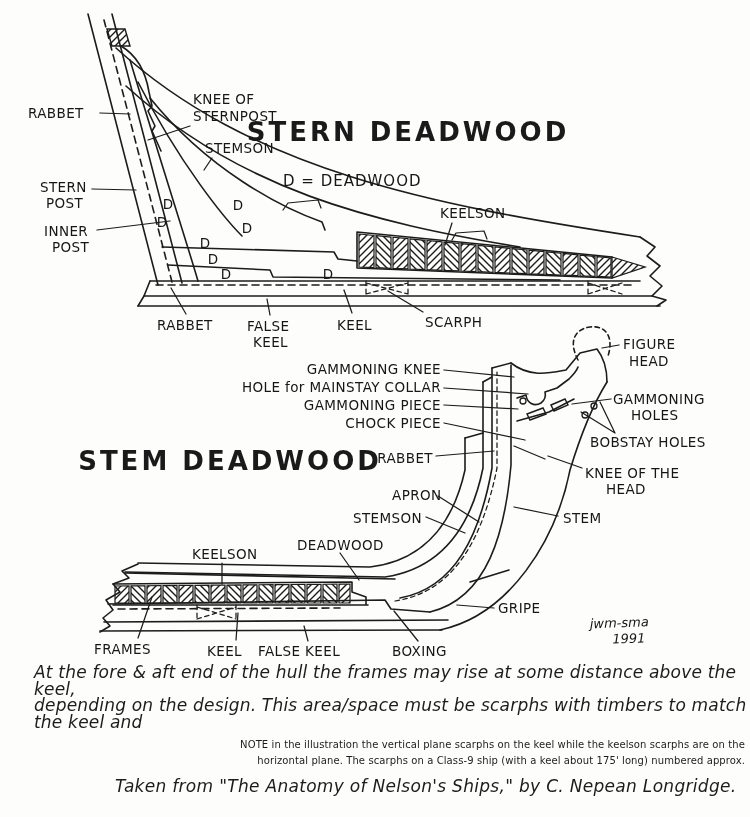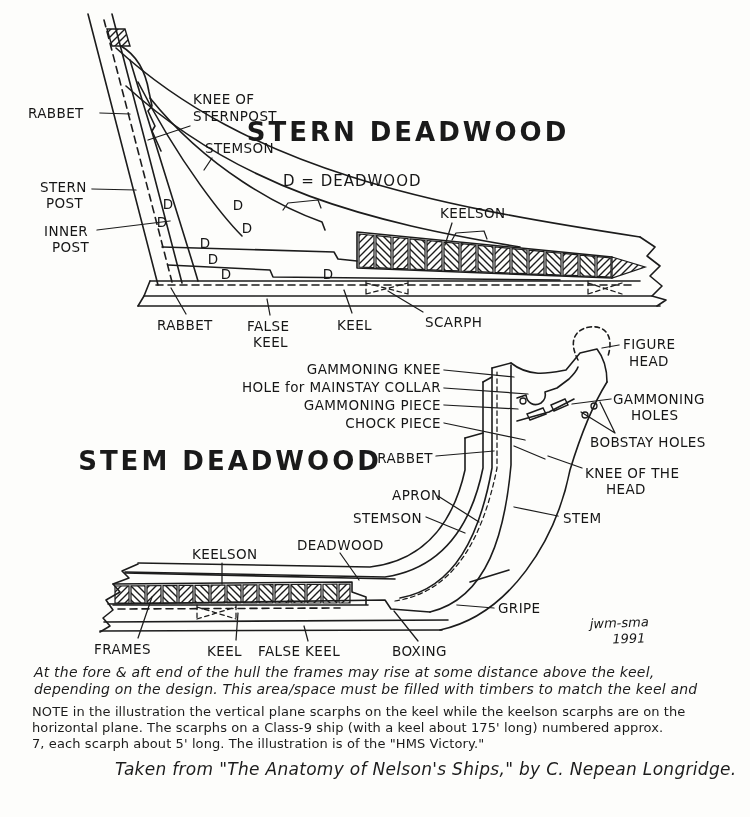--- a/index.html
+++ b/index.html
@@ -10,22 +10,22 @@
   .thin{stroke-width:1.25;}
   .dsh{stroke-dasharray:7 5;}
   .dsh2{stroke-dasharray:4.5 3.5;}
   .lbl{font-family:"DejaVu Sans",sans-serif;font-size:13.5px;letter-spacing:.4px;fill:#161616;}
   .lblr{text-anchor:end;}
   .ttl{font-family:"DejaVu Sans",sans-serif;font-size:26px;font-weight:bold;letter-spacing:3px;fill:#1a1a1a;text-anchor:middle;}
   .leg{font-family:"DejaVu Sans",sans-serif;font-size:15px;letter-spacing:1px;fill:#161616;}
   .dm{font-family:"DejaVu Sans",sans-serif;font-size:13.5px;fill:#161616;text-anchor:middle;}
   .sig{font-family:"DejaVu Sans",sans-serif;font-style:italic;font-size:13px;fill:#161616;}
   .notes{position:absolute;left:0;top:660px;width:750px;}
-  .p1{margin:4px 0 0 34px;font-style:italic;font-size:14px;line-height:16.5px;letter-spacing:.2px;}
-  .p2{margin:7px 12px 0 32px;font-size:13px;line-height:16px;letter-spacing:.1px;}
+  .p1{margin:4px 0 0 34px;font-style:italic;font-size:17px;line-height:16.5px;letter-spacing:.2px;}
+  .p2{margin:7px 5px 0 32px;font-size:10px;line-height:16px;letter-spacing:.1px;text-align:right;}
   .attr{margin:7px 0 0 0;padding-left:115px;font-style:italic;font-size:17px;letter-spacing:.3px;}
 </style>
 </head>
 <body>
 
 <div class="page">
 <svg width="750" height="662" viewBox="0 0 750 662">
   <defs>
     <pattern id="ha" width="7" height="7" patternUnits="userSpaceOnUse">
       <path d="M-1,1 L1,-1 M-1,8 L8,-1 M6,8 L8,6" stroke="#1c1c1c" stroke-width="1.4" fill="none"></path>
@@ -238,22 +238,21 @@
     <g transform="rotate(-2 600 630)">
       <text class="sig" x="590" y="628">jwm-sma</text>
       <text class="sig" x="612" y="644">1991</text>
     </g>
   </g>
 </svg>
 
 <div class="notes">
   <div class="p1">
     <div>At the fore &amp; aft end of the hull the frames may rise at some distance above the keel,</div>
-    <div>depending on the design. This area/space must be filled with timbers to match the keel and</div>
+    <div>depending on the design. This area/space must be scarphs with timbers to match the keel and</div>
   </div>
   <div class="p2">
     <div>NOTE in the illustration the vertical plane scarphs on the keel while the keelson scarphs are on the</div>
     <div>horizontal plane. The scarphs on a Class-9 ship (with a keel about 175' long) numbered approx.</div>
-    <div>7, each scarph about 5' long.  The illustration is of the "HMS Victory."</div>
   </div>
   <div class="attr">Taken from "The Anatomy of Nelson's Ships," by C. Nepean Longridge.</div>
 </div>
 </div>
 
 </body></html>

